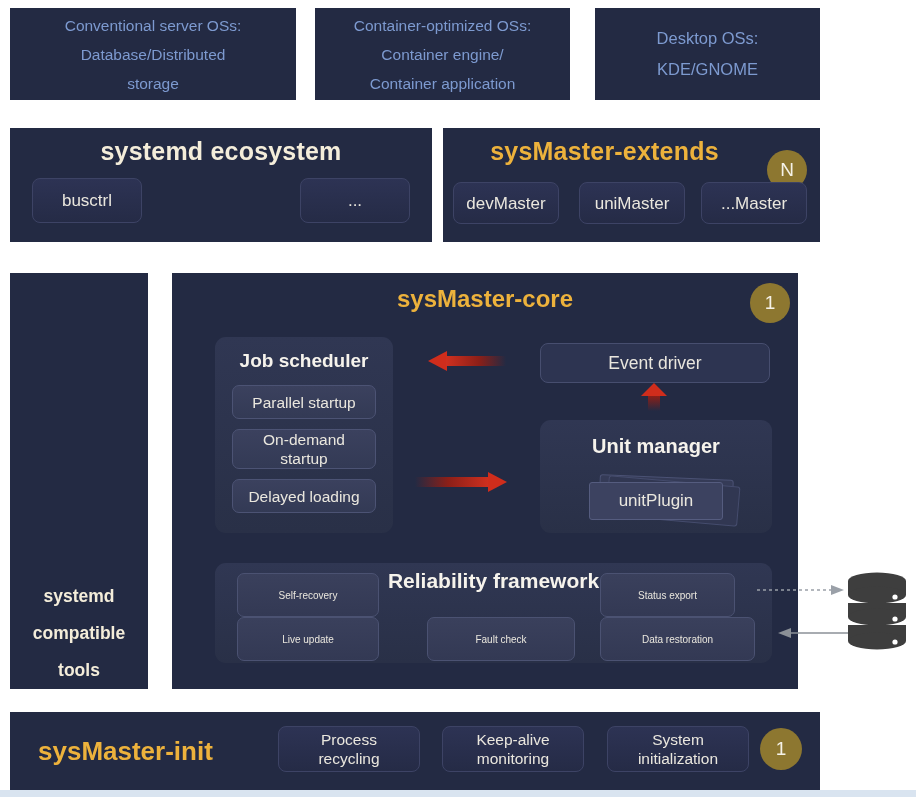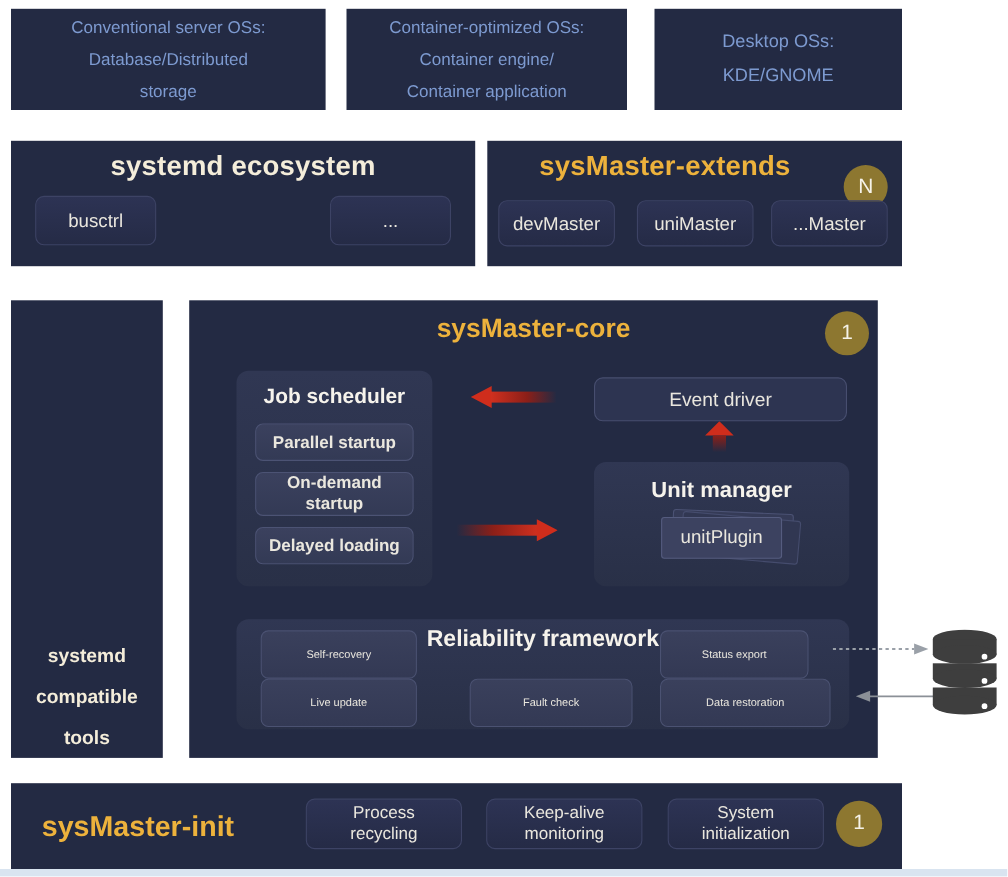--- a/index.html
+++ b/index.html
@@ -42,27 +42,27 @@
     font-weight:bold; font-size:24px; color:#edb23c;}
   #core-badge{left:578px; top:10px; width:40px; height:40px;}
   .inner-panel{position:absolute; background:linear-gradient(180deg,#303753,#293047);
     border-radius:11px;}
   .inner-title{margin-top:13px; text-align:center; font-weight:bold; font-size:19px; color:#f6f3ec;}
   #jobsched{left:43px; top:64px; width:178px; height:196px;}
   .jchips{display:flex; flex-direction:column; align-items:center; gap:10px; margin-top:13px;}
   .jchip{box-sizing:border-box; background:linear-gradient(180deg,#3b415e,#333a55);
     border:1px solid #4c5374; border-radius:7px; width:144px; min-height:34px;
     display:flex; flex-direction:column; justify-content:center; align-items:center;
-    color:#eae7de; font-size:15.5px; line-height:19px; text-align:center;font-weight:bold;}
+    color:#eae7de; font-size:15.5px; line-height:19px; text-align:center;}
   #eventdriver{position:absolute; left:368px; top:70px; width:230px; height:40px; box-sizing:border-box;
     background:#2d3451; border:1px solid #474e6f; border-radius:8px;
     display:flex; align-items:center; justify-content:center; color:#e9e6de; font-size:17.5px;}
   #unitmgr{left:368px; top:147px; width:232px; height:113px;}
   #unitmgr .inner-title{margin-top:15px; font-size:20px;}
-  .plugin-stack{position:relative; width:110px; margin:12px auto 0;}
+  .plugin-stack{position:relative; width:134px; margin:24px auto 0;}
   .plugin-stack::before{content:""; position:absolute; left:10px; right:-10px; top:-5px; height:38px;
     background:#353b57; border:1px solid #4b5274; border-radius:3px; transform:rotate(2.5deg);}
   .plugin-stack::after{content:""; position:absolute; left:18px; right:-16px; top:-1px; height:38px;
     background:#313752; border:1px solid #454c6d; border-radius:3px; transform:rotate(5deg); z-index:0;}
   .plugin-card{position:relative; z-index:3; height:38px; box-sizing:border-box;
     background:#3c4260; border:1px solid #555c7f; border-radius:3px;
     display:flex; align-items:center; justify-content:center; color:#eae7de; font-size:17px;}
   #reliability{left:43px; top:290px; width:557px; height:100px;}
   #rel-title{position:absolute; left:0; right:0; top:6px; text-align:center;
     font-weight:bold; font-size:21px; color:#f6f3ec;}

